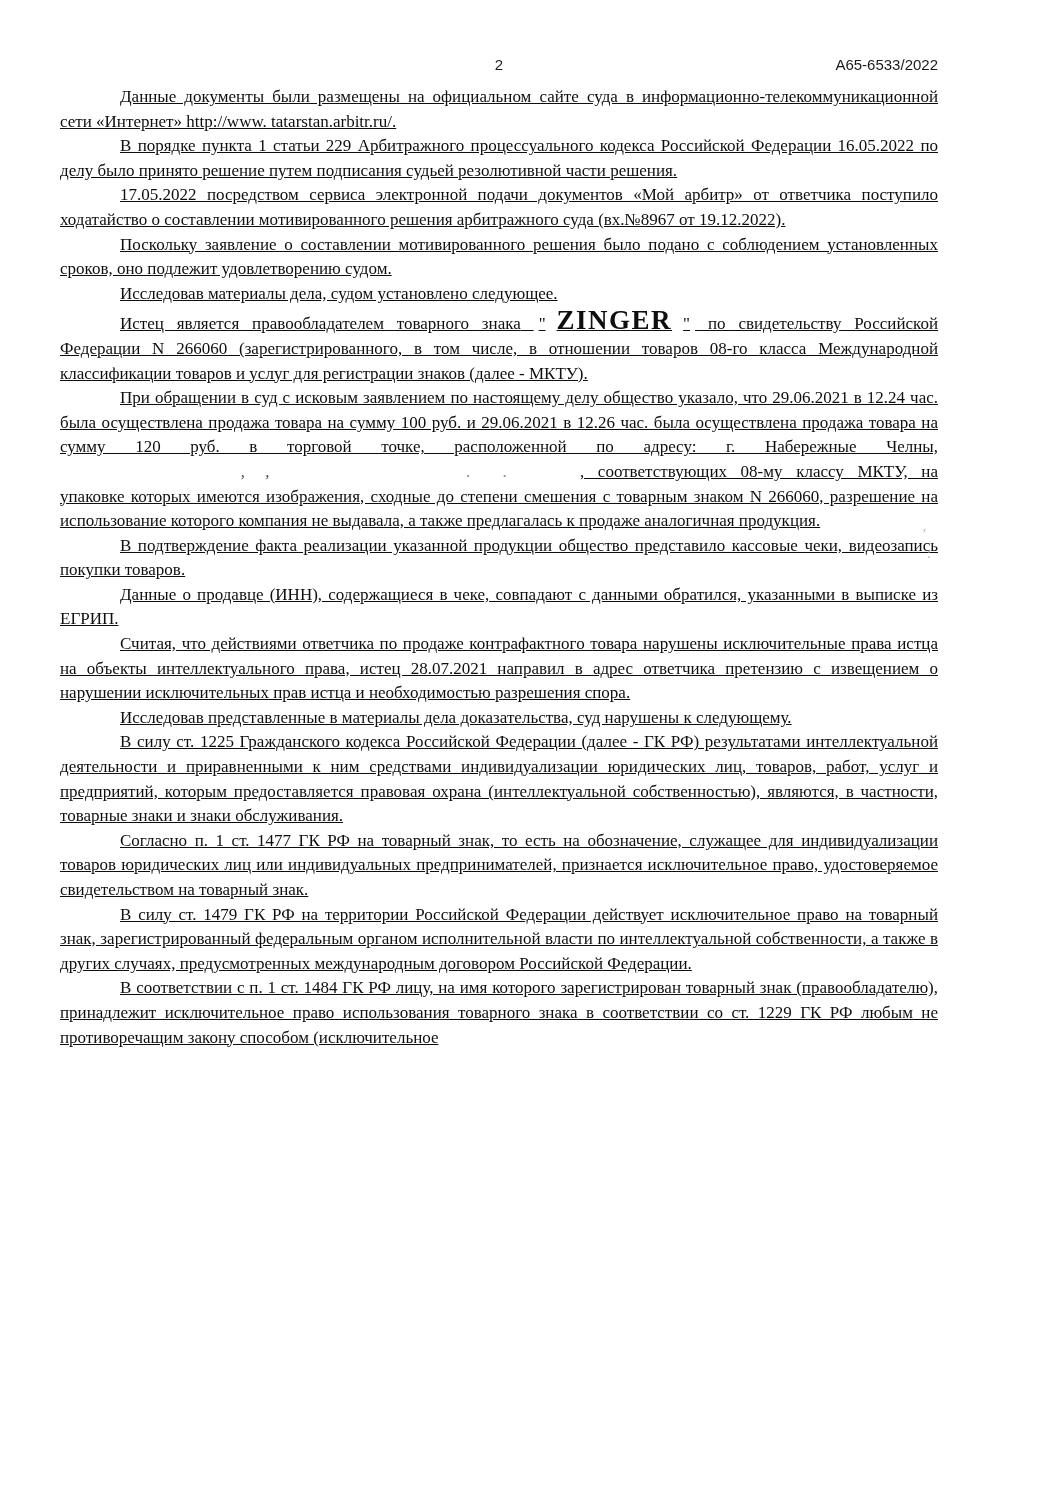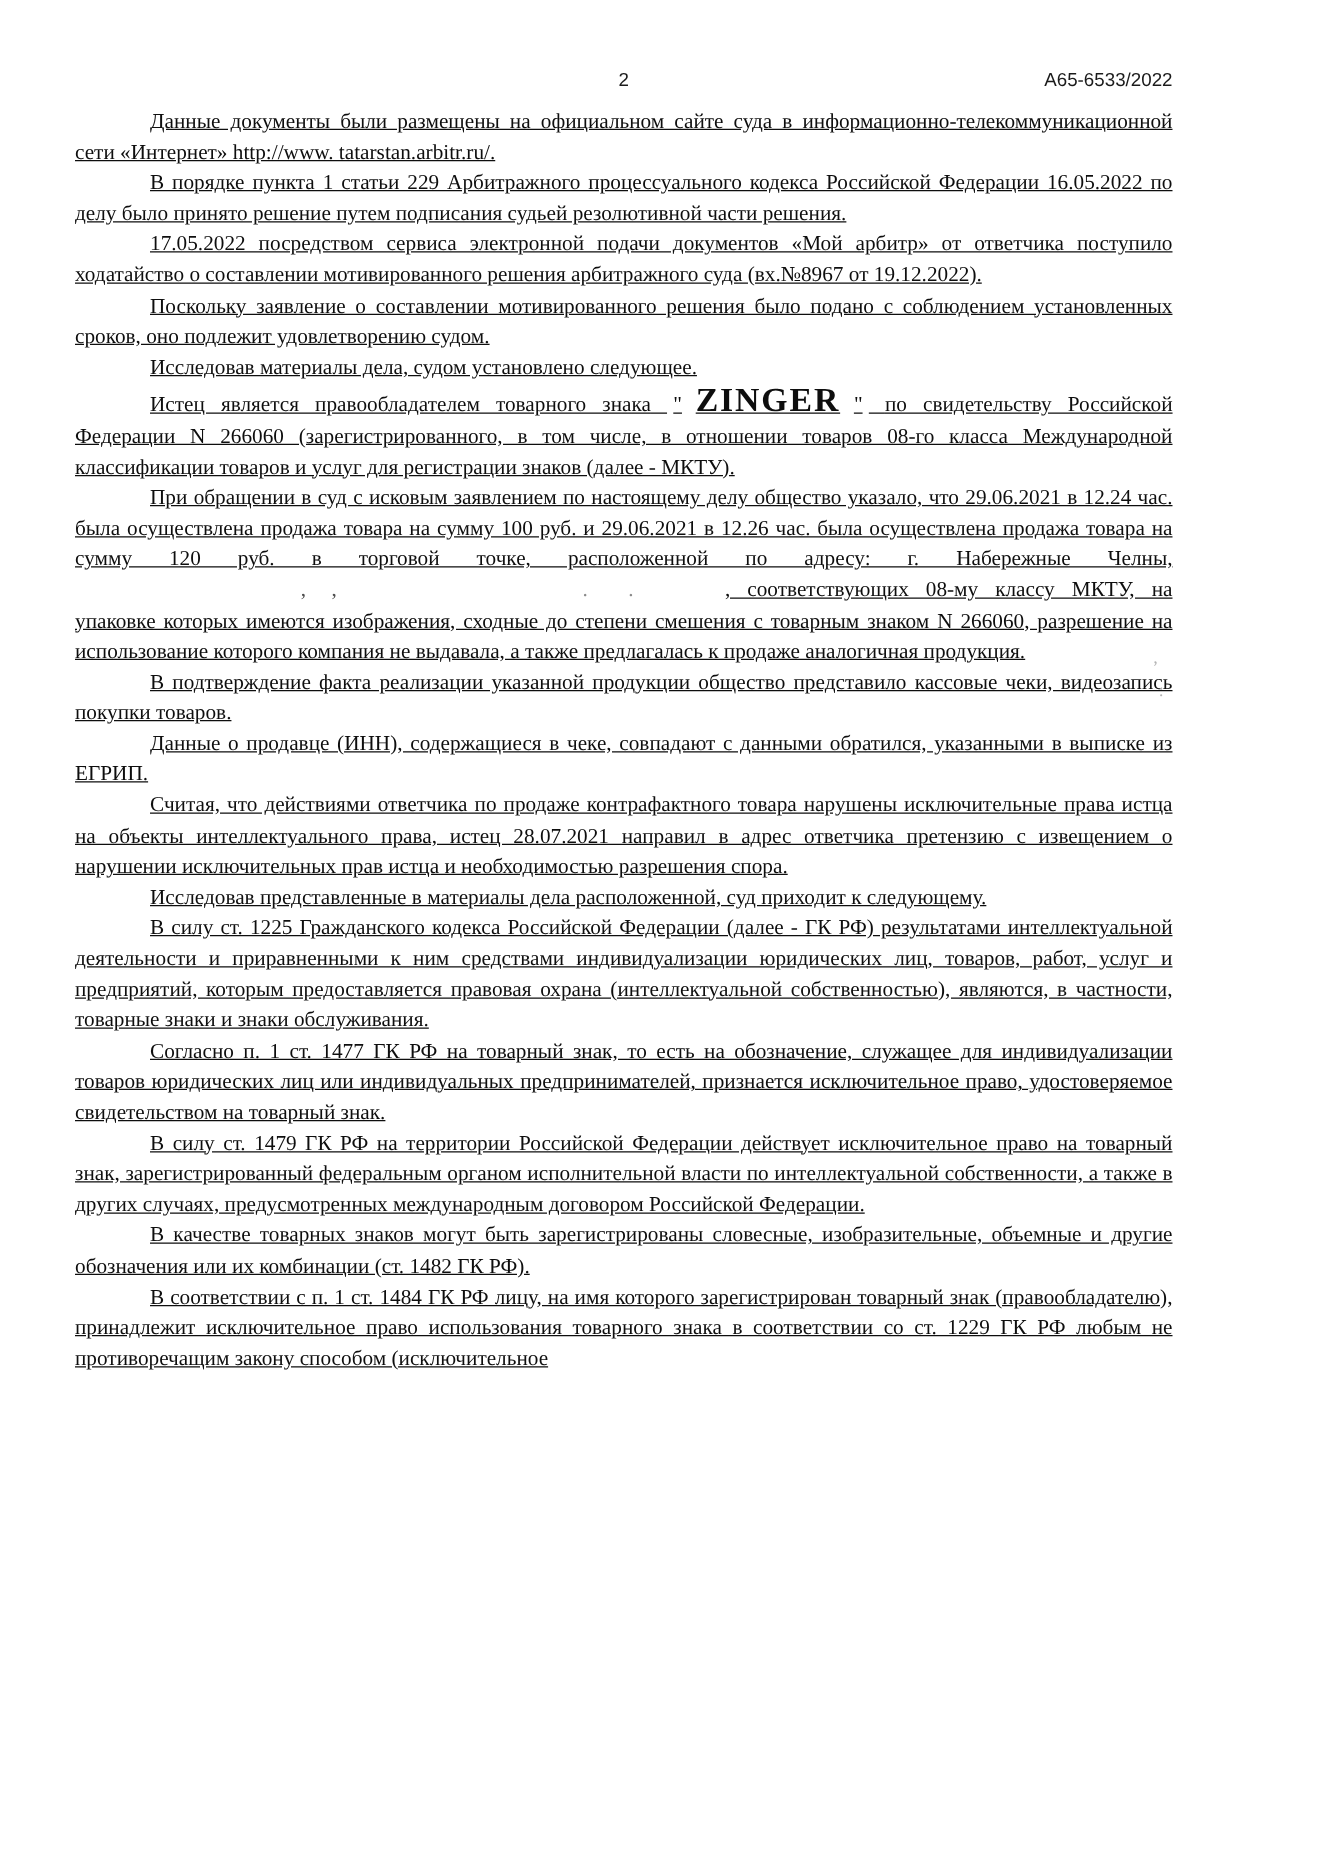--- a/index.html
+++ b/index.html
@@ -105,24 +105,23 @@
       <p class="para">Поскольку заявление о составлении мотивированного решения было подано с соблюдением установленных сроков, оно подлежит удовлетворению судом.</p>
       <p class="para">Исследовав материалы дела, судом установлено следующее.</p>
 
       <p class="para"><span>Истец является правообладателем товарного знака</span> <span class="q">"</span><span class="zinger">ZINGER</span><span class="q">"</span> <span>по свидетельству Российской Федерации N 266060 (зарегистрированного, в том числе, в отношении товаров 08-го класса Международной классификации товаров и услуг для регистрации знаков (далее - МКТУ).</span></p>
 
       <p class="para"><span>При обращении в суд с исковым заявлением по настоящему делу общество указало, что 29.06.2021 в 12.24 час. была осуществлена продажа товара на сумму 100 руб. и 29.06.2021 в 12.26 час. была осуществлена продажа товара на сумму 120 руб. в торговой точке, расположенной по адресу: г. Набережные Челны,</span> <span class="redact redact-1">, ,</span><span class="redact redact-2">. .</span><span>, соответствующих 08-му классу МКТУ, на упаковке которых имеются изображения, сходные до степени смешения с товарным знаком N 266060, разрешение на использование которого компания не выдавала, а также предлагалась к продаже аналогичная продукция.</span></p>
 
       <p class="para">В подтверждение факта реализации указанной продукции общество представило кассовые чеки, видеозапись покупки товаров.</p>
       <p class="para">Данные о продавце (ИНН), содержащиеся в чеке, совпадают с данными обратился, указанными в выписке из ЕГРИП.</p>
       <p class="para">Считая, что действиями ответчика по продаже контрафактного товара нарушены исключительные права истца на объекты интеллектуального права, истец 28.07.2021 направил в адрес ответчика претензию с извещением о нарушении исключительных прав истца и необходимостью разрешения спора.</p>
-      <p class="para">Исследовав представленные в материалы дела расположенной, суд приходит к следующему.</p>
+      <p class="para">Исследовав представленные в материалы дела доказательства, суд нарушены к следующему.</p>
       <p class="para">В силу ст. 1225 Гражданского кодекса Российской Федерации (далее - ГК РФ) результатами интеллектуальной деятельности и приравненными к ним средствами индивидуализации юридических лиц, товаров, работ, услуг и предприятий, которым предоставляется правовая охрана (интеллектуальной собственностью), являются, в частности, товарные знаки и знаки обслуживания.</p>
       <p class="para">Согласно п. 1 ст. 1477 ГК РФ на товарный знак, то есть на обозначение, служащее для индивидуализации товаров юридических лиц или индивидуальных предпринимателей, признается исключительное право, удостоверяемое свидетельством на товарный знак.</p>
       <p class="para">В силу ст. 1479 ГК РФ на территории Российской Федерации действует исключительное право на товарный знак, зарегистрированный федеральным органом исполнительной власти по интеллектуальной собственности, а также в других случаях, предусмотренных международным договором Российской Федерации.</p>
-      <p class="para">В качестве товарных знаков могут быть зарегистрированы словесные, изобразительные, объемные и другие обозначения или их комбинации (ст. 1482 ГК РФ).</p>
       <p class="para">В соответствии с п. 1 ст. 1484 ГК РФ лицу, на имя которого зарегистрирован товарный знак (правообладателю), принадлежит исключительное право использования товарного знака в соответствии со ст. 1229 ГК РФ любым не противоречащим закону способом (исключительное</p>
     </div>
   </div>
 
   <span class="artifact artifact-1">’</span>
   <span class="artifact artifact-2">:</span>
 </div>
 
 </body></html>

